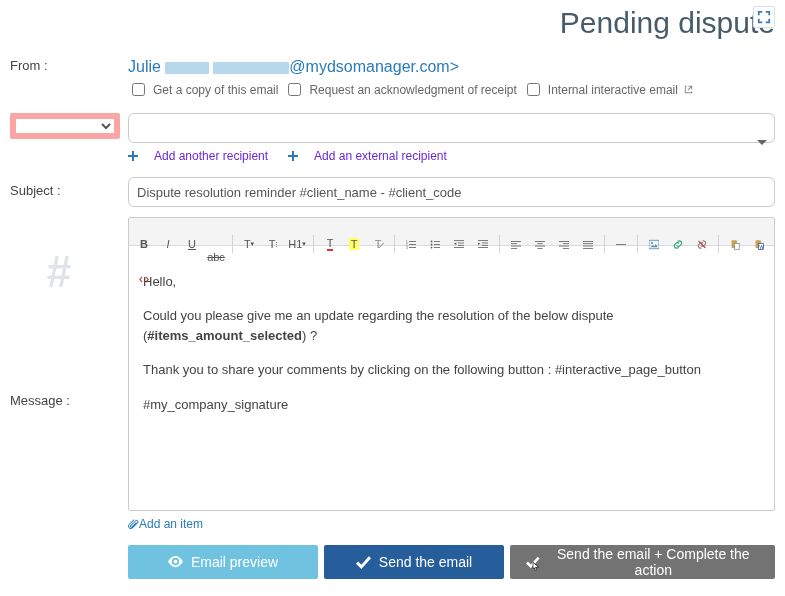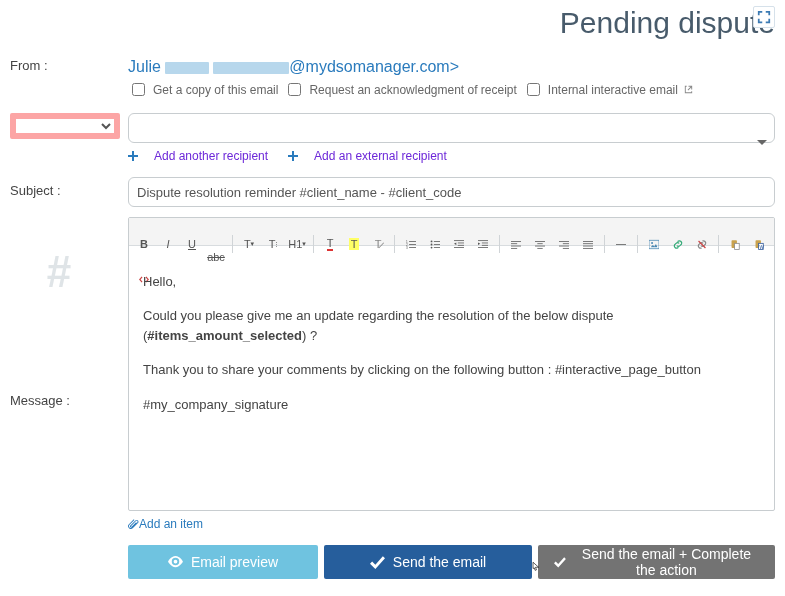--- a/index.html
+++ b/index.html
@@ -47,21 +47,21 @@
   .editor-body { padding:14px 14px; height:264px; overflow:auto; color:#444; font-size:13px; line-height:1.55; }
   .editor-body p { margin:12px 0 14px 0; }
   .editor-body b { font-weight:bold; }
 
   .add-item { padding:6px 0 8px 0; }
   .add-item a { color:#2a7bbd; font-size:12px; text-decoration:none; display:inline-flex; align-items:center; cursor:pointer; }
 
   .btn-row { display:flex; gap:6px; margin-top:4px; }
   .btn { flex:0 0 auto; height:34px; border:0; border-radius:2px; color:#fff; font-size:14px; display:inline-flex; align-items:center; justify-content:center; gap:8px; cursor:pointer; padding:0 16px; }
   .btn-preview { background:#6fc3e0; width:190px; }
-  .btn-send    { background:#265e9c; width:208px; position:relative; }
+  .btn-send    { background:#265e9c; width:180px; position:relative; }
   .btn-send-complete { background:#737373; flex:1; }
   .btn svg { width:15px; height:15px; fill:#fff; }
 
   .cursor-ptr { position:absolute; left:204px; top:16px; width:18px; height:22px; pointer-events:none; }
 </style>
 </head>
 <body>
 
 <div class="page">
 

